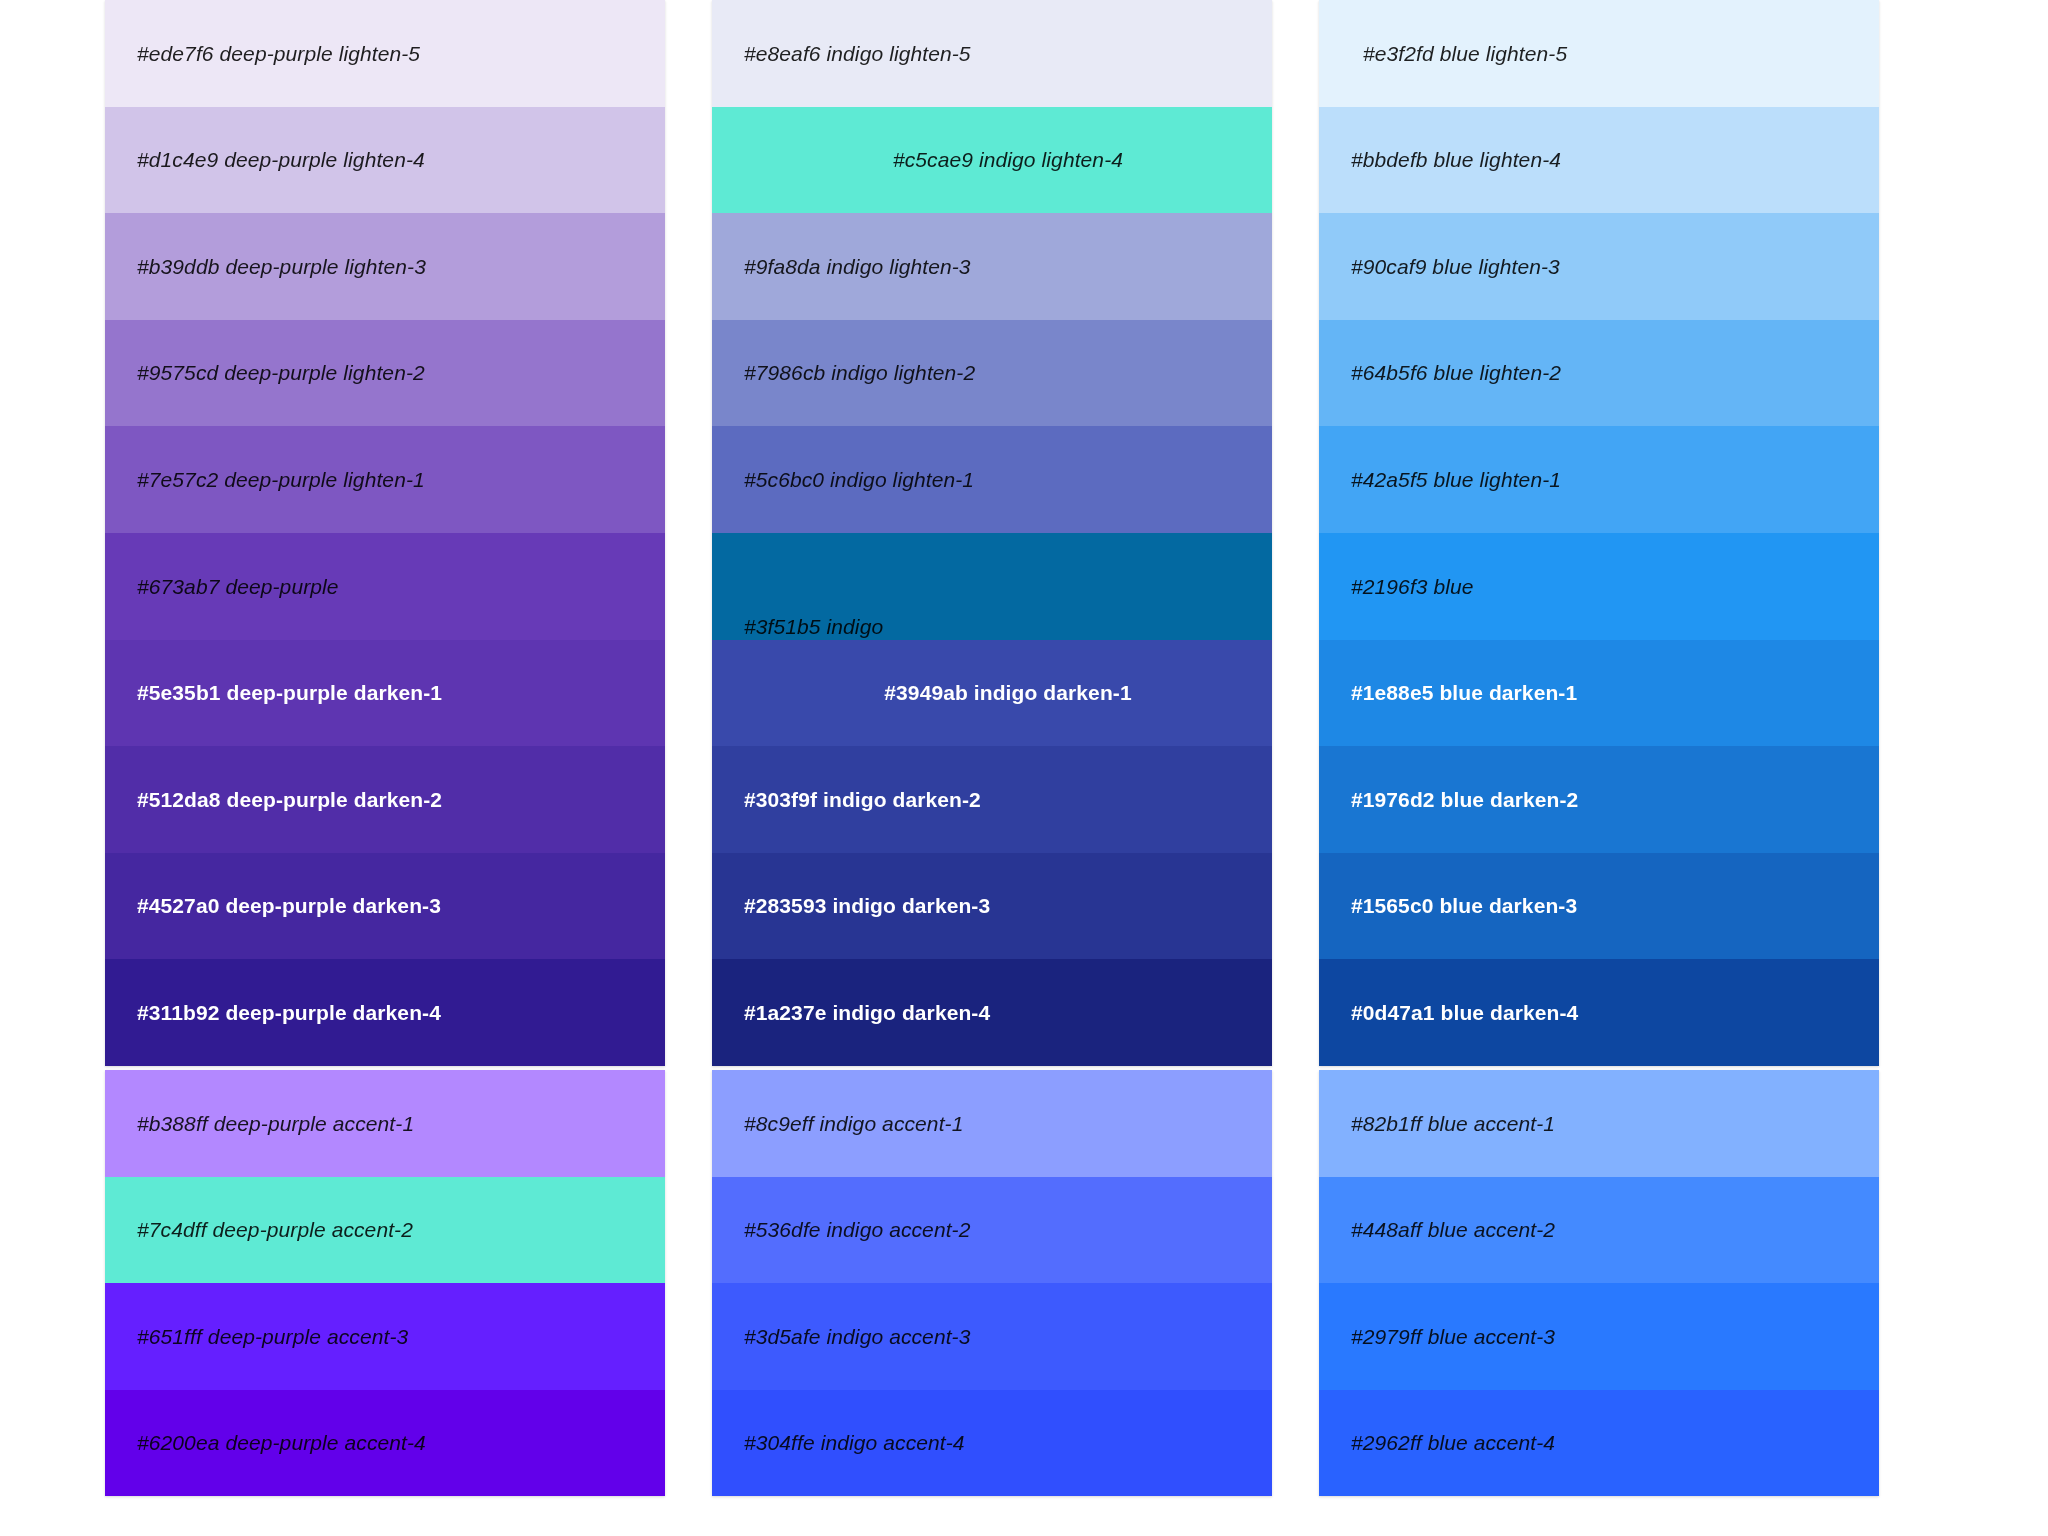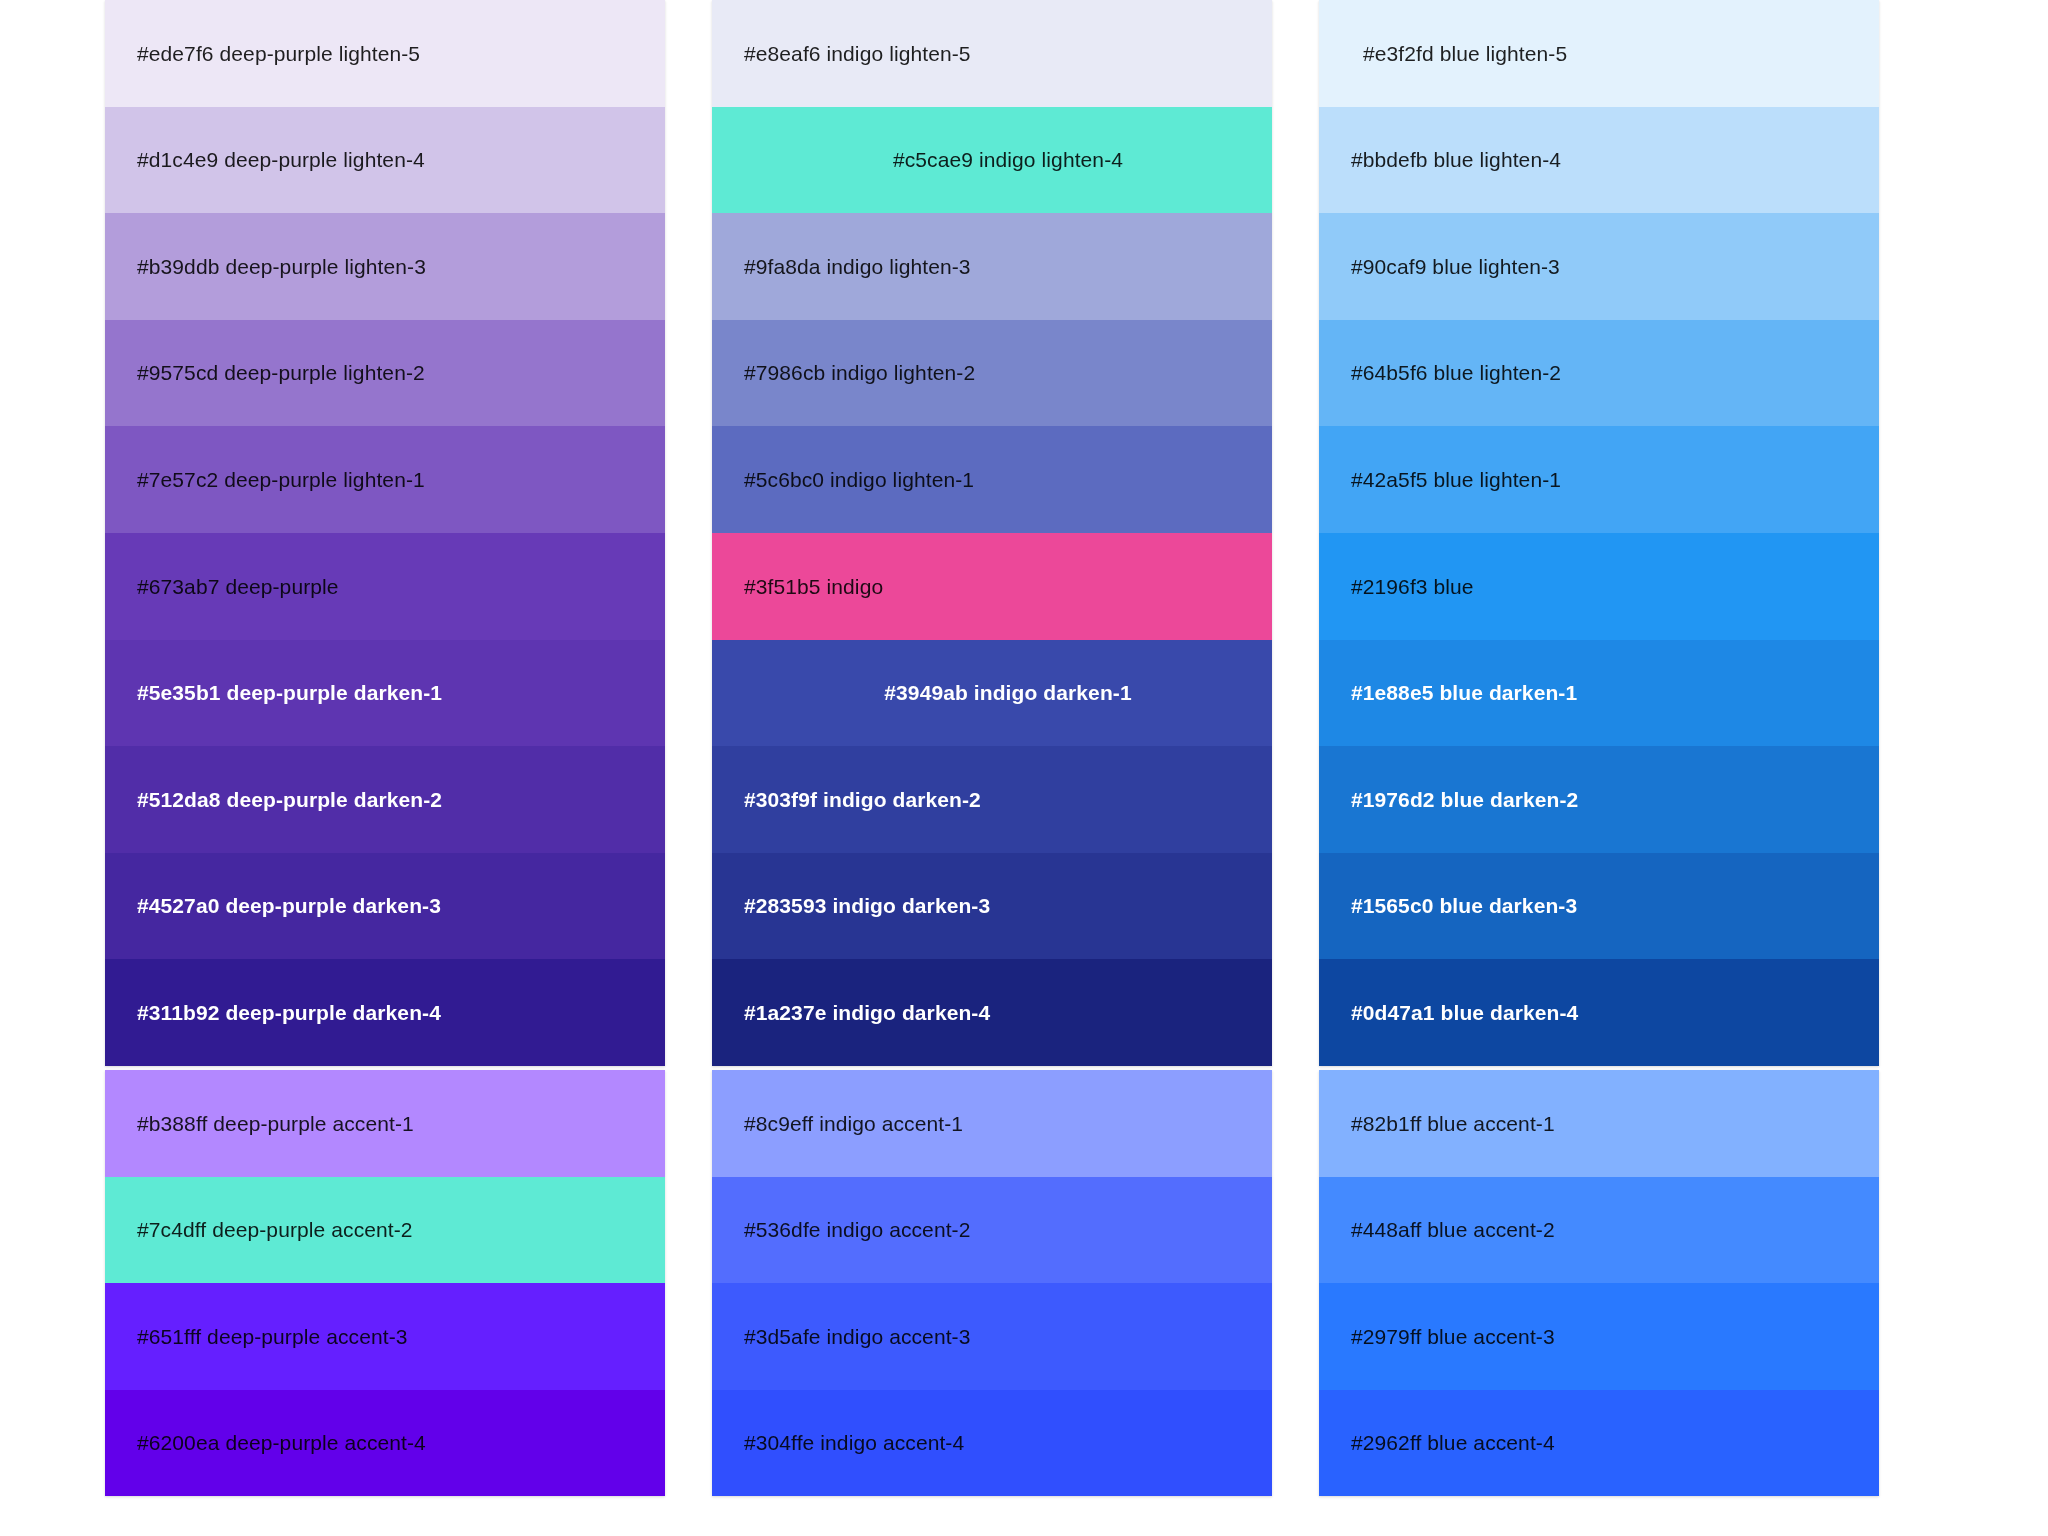--- a/index.html
+++ b/index.html
@@ -53,20 +53,21 @@
   .swatch-label {
     font-size: 21px;
     line-height: 1.2;
     letter-spacing: 0.1px;
     white-space: nowrap;
   }
 
   .swatch.text-dark .swatch-label {
     color: rgba(0,0,0,0.87);
     font-weight: 400;
+    font-style: italic;
   }
 
   .swatch.text-light .swatch-label {
     color: #ffffff;
     font-weight: 700;
   }
 </style>
 </head>
 <body>
 
@@ -129,21 +130,21 @@
         </div>
         <div class="swatch text-dark" style="background: rgb(159, 168, 218);">
           <span class="swatch-label">#9fa8da indigo lighten-3</span>
         </div>
         <div class="swatch text-dark" style="background: rgb(121, 134, 203);">
           <span class="swatch-label">#7986cb indigo lighten-2</span>
         </div>
         <div class="swatch text-dark" style="background: rgb(92, 107, 192);">
           <span class="swatch-label">#5c6bc0 indigo lighten-1</span>
         </div>
-        <div class="swatch text-dark" style="background: #ec4899;">
+        <div class="swatch text-dark" style="background: #0369a1; align-items: flex-end;">
           <span class="swatch-label">#3f51b5 indigo</span>
         </div>
         <div class="swatch text-light" style="background: rgb(57, 73, 171); justify-content: center;">
           <span class="swatch-label">#3949ab indigo darken-1</span>
         </div>
         <div class="swatch text-light" style="background: rgb(48, 63, 159);">
           <span class="swatch-label">#303f9f indigo darken-2</span>
         </div>
         <div class="swatch text-light" style="background: rgb(40, 53, 147);">
           <span class="swatch-label">#283593 indigo darken-3</span>

